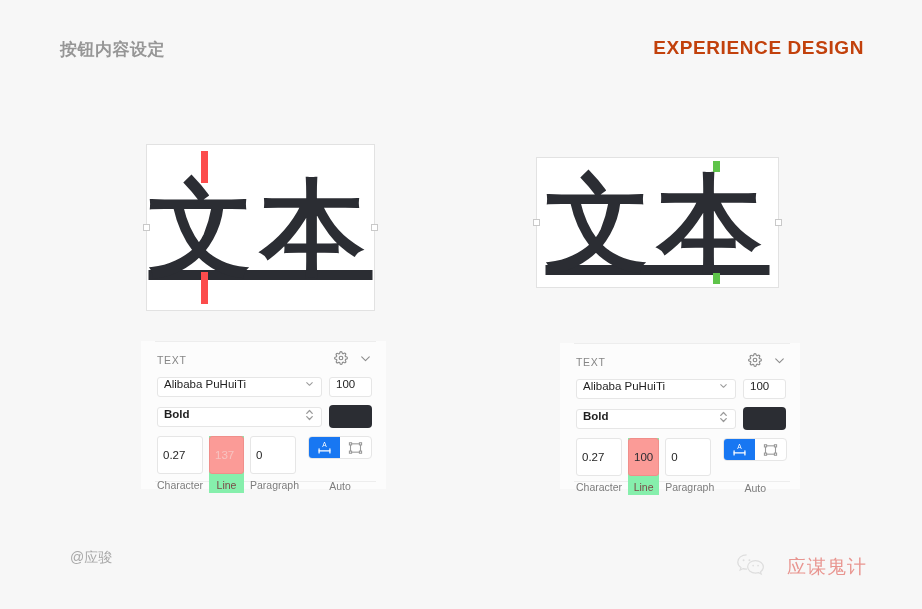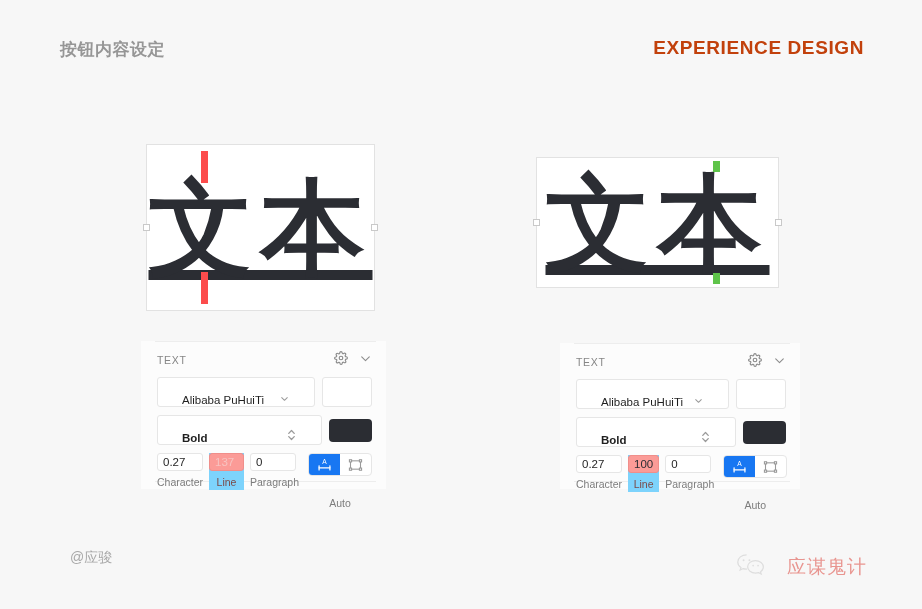--- a/index.html
+++ b/index.html
@@ -133,25 +133,25 @@
     display: flex;
     align-items: center;
     gap: 7px;
     margin-bottom: 8px;
   }
 
   .field {
     background: #ffffff;
     border: 1px solid #e6e6e6;
     border-radius: 3px;
-    height: 30px;
-    box-sizing: border-box;
-    display: flex;
-    align-items: flex-end;
-    padding: 0 24px;
+    height: 20px;
+    box-sizing: border-box;
+    display: flex;
+    align-items: flex-start;
+    padding: 0 6px;
     font-size: 11.5px;
     color: #1f1f1f;
   }
   .field .val { flex: 1; white-space: nowrap; overflow: hidden; }
   .field.font-name { flex: 1; }
   .field.font-size { width: 43px; justify-content: flex-start; }
   .field.font-style { flex: 1; font-weight: bold; }
 
   .swatch {
     width: 43px;
@@ -168,26 +168,26 @@
     gap: 6px;
     margin-top: 2px;
   }
   .sp-cell {
     width: 46px;
     display: flex;
     flex-direction: column;
     align-items: stretch;
     position: relative;
   }
-  .sp-cell.highlight { background: #7dd3fc; }
+  .sp-cell.highlight { background: #86efac; }
   .sp-box {
     background: #ffffff;
     border: 1px solid #e6e6e6;
     border-radius: 3px;
-    height: 18px;
+    height: 38px;
     box-sizing: border-box;
     display: flex;
     align-items: center;
     padding: 0 5px;
     font-size: 11.5px;
     color: #1f1f1f;
   }
   .sp-cell.highlight .sp-box {
     background: #fb9b97;
     border-color: #f08e8a;

